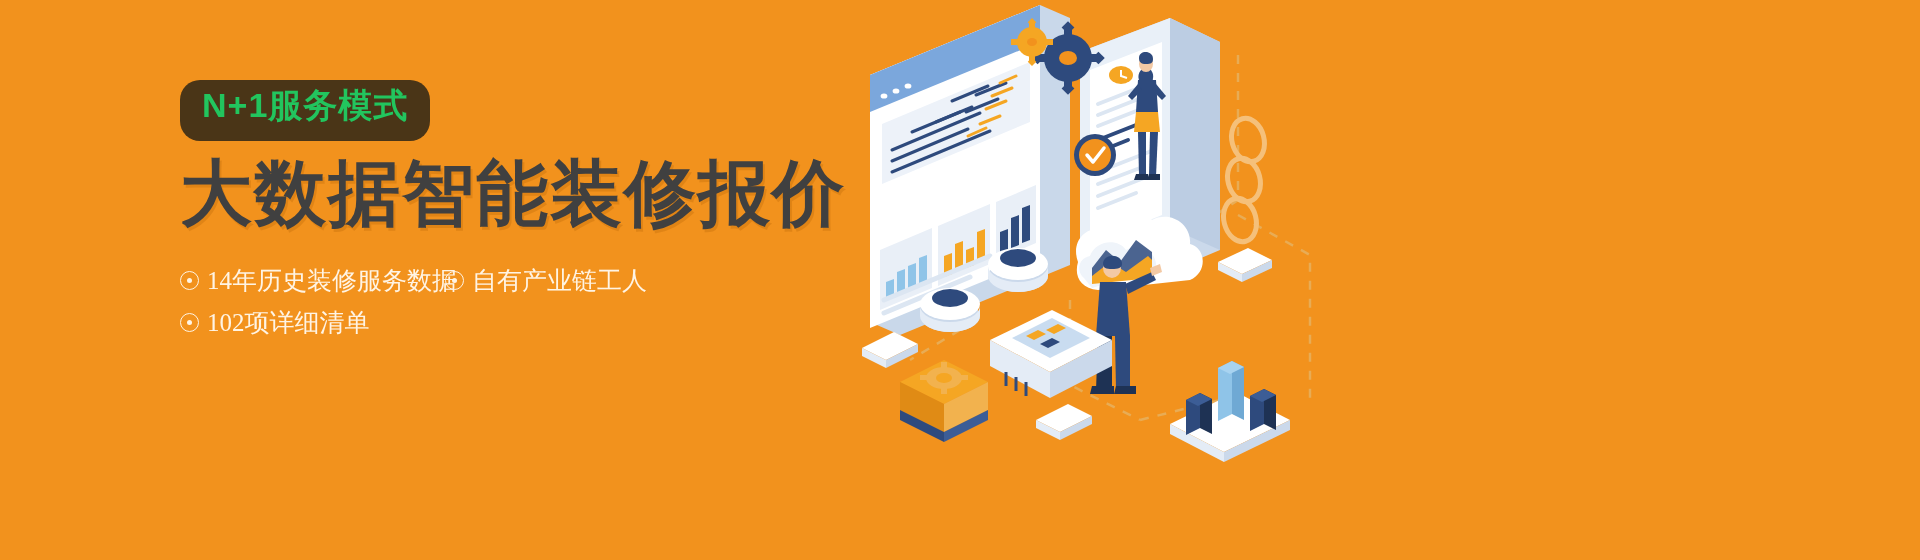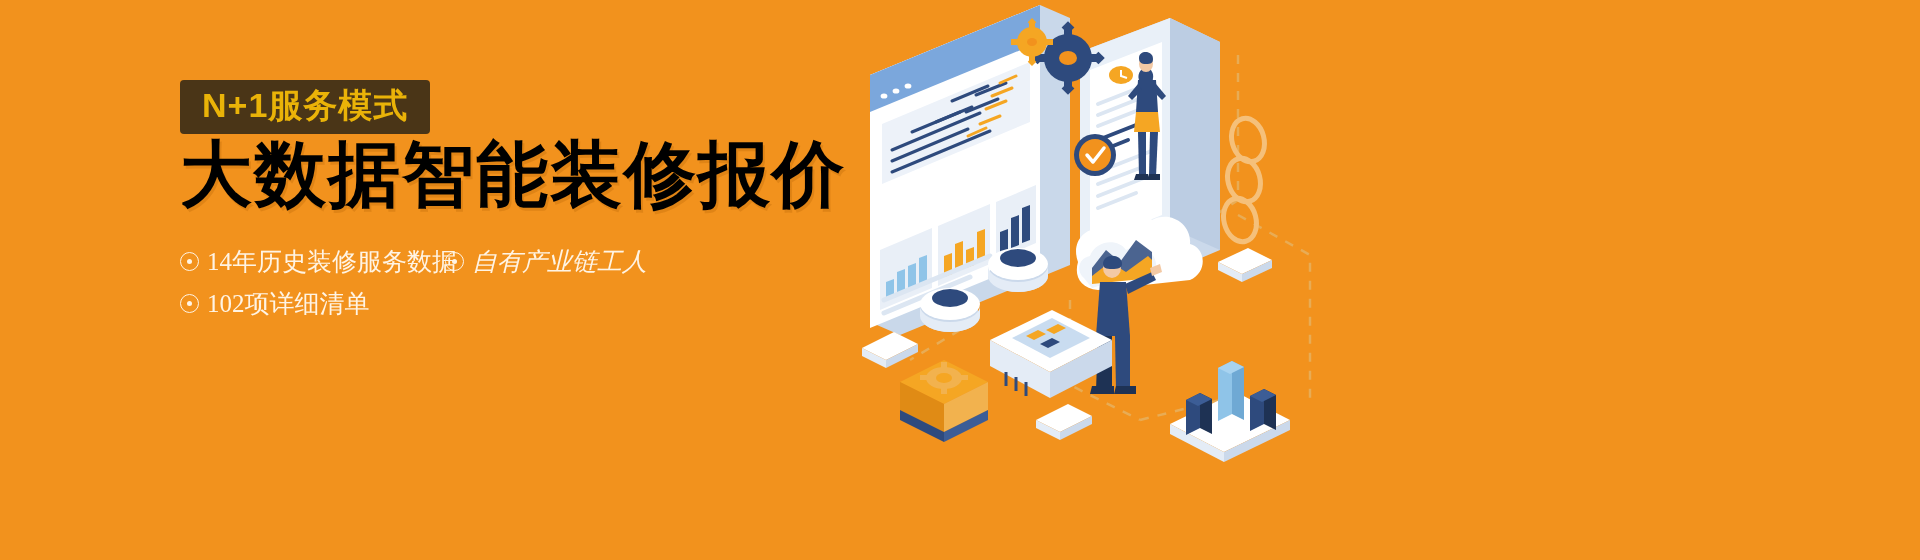--- a/index.html
+++ b/index.html
@@ -21,32 +21,32 @@
   .text-block {
     position: absolute;
     left: 180px;
     top: 80px;
     width: 700px;
     z-index: 30;
   }
   .badge {
     display: inline-block;
     background: #4A3517;
-    color: #eab308;
+    color: #22c55e;
     font-family: "Liberation Sans", "DejaVu Sans", sans-serif;
     font-size: 34px;
     font-weight: bold;
     letter-spacing: 1px;
-    padding: 6px 22px 9px 22px;
-    border-radius: 4px;
+    padding: 6px 22px 16px 22px;
+    border-radius: 20px;
     line-height: 1.15;
   }
   .headline {
-    margin-top: 4px;
-    color: #000000;
+    margin-top: 16px;
+    color: #404040;
     font-family: "Liberation Sans", "DejaVu Sans", sans-serif;
     font-size: 72px;
     font-weight: bold;
     letter-spacing: 2px;
     line-height: 1.0;
     white-space: nowrap;
     text-shadow: 2px 3px 0 rgba(170,90,0,0.25);
   }
   .bullets {
     margin-top: 30px;
@@ -58,21 +58,21 @@
     display: flex;
     align-items: center;
     color: #FFF4E4;
     font-family: "Liberation Serif", "DejaVu Serif", serif;
     font-size: 25px;
     line-height: 1.0;
     height: 42px;
     box-sizing: border-box;
   }
   .bullet.col-left  { width: 265px; }
-  .bullet.col-right { width: 255px; font-style: italic; }
+  .bullet.col-right { width: 255px; }
   .bullet .bul-icon {
     flex: 0 0 auto;
     width: 17px;
     height: 17px;
     border-radius: 50%;
     border: 1.6px solid #FFF4E4;
     margin-right: 8px;
     position: relative;
     display: inline-block;
   }

